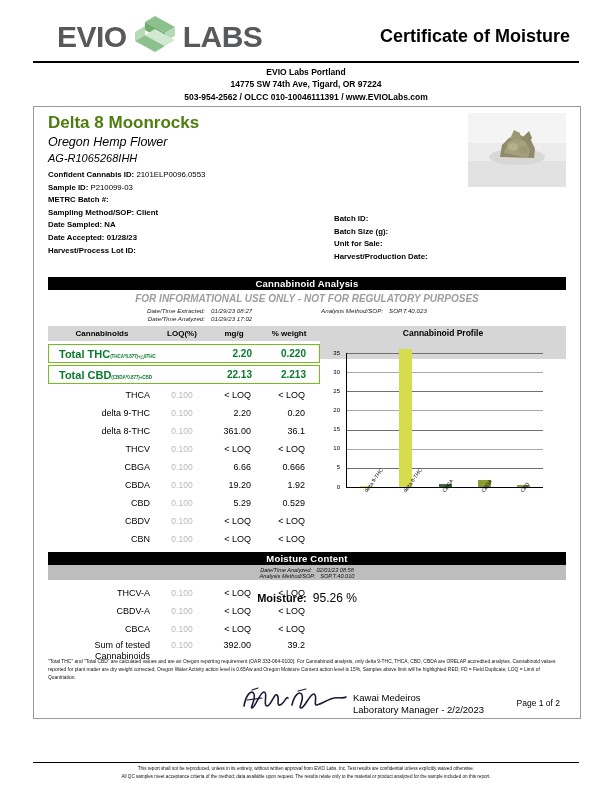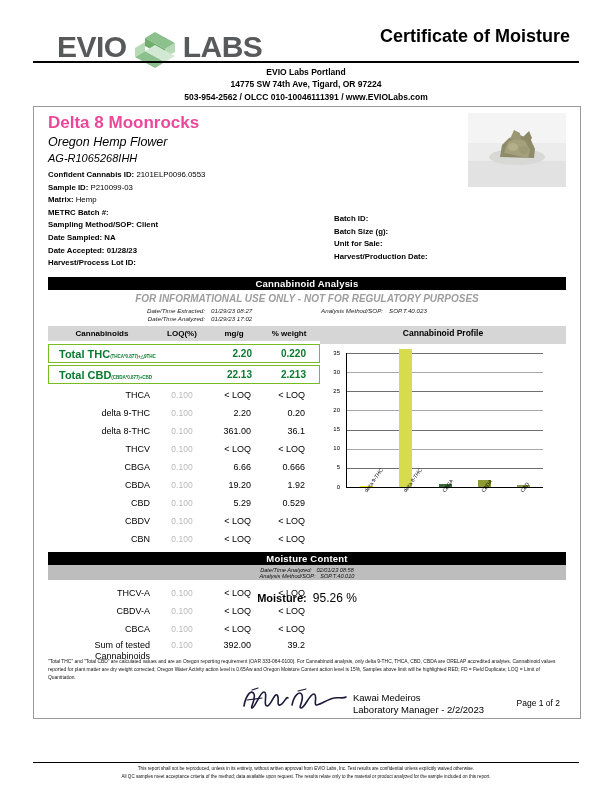--- a/index.html
+++ b/index.html
@@ -3,34 +3,34 @@
 <meta charset="utf-8">
 <style>
   html,body{margin:0;padding:0;background:#8a8a8a;}
   body{font-family:"Liberation Sans",sans-serif;}
   .page{
     position:relative;width:612px;height:792px;background:#ffffff;
     margin:0 auto;overflow:hidden;
   }
   
   .hdr{position:absolute;left:0;top:0;width:612px;height:62px;}
-  .logo{position:absolute;left:57px;top:14px;display:flex;align-items:flex-start;gap:2px;margin-top:16px;}
+  .logo{position:absolute;left:57px;top:14px;display:flex;align-items:flex-end;gap:2px;}
   .logo-text{font-size:30px;font-weight:bold;color:#58595b;letter-spacing:-0.5px;font-family:"Liberation Sans",sans-serif;}
   .logo-mark{width:46px;height:40px;margin:0 3px;}
   .coa-title{position:absolute;right:42px;top:26px;font-size:18px;font-weight:bold;color:#000;}
   .hdr-rule{position:absolute;left:33px;top:61px;width:546px;height:2px;background:#000;}
 
   .lab-info{position:absolute;left:0;top:66px;width:612px;text-align:center;}
   .lab-info div{font-size:8.5px;font-weight:bold;color:#000;line-height:12.3px;}
 
   
   .frame{position:absolute;left:33px;top:106px;width:546px;height:611px;border:1px solid #9a9a9a;background:#fff;}
 
   
-  .s-title{position:absolute;left:14px;top:6px;font-size:17px;font-weight:bold;color:#ec4899;}
+  .s-title{position:absolute;left:14px;top:6px;font-size:17px;font-weight:bold;color:#4d7c0f;}
   .s-sub{position:absolute;left:14px;top:28px;font-size:12.5px;font-style:italic;color:#000;}
   .s-id{position:absolute;left:14px;top:45px;font-size:11px;font-style:italic;color:#000;}
 
   .photo{position:absolute;right:14px;top:6px;width:98px;height:74px;background:#e9e9ea;overflow:hidden;border:0;}
 
   
   .meta-l{position:absolute;left:14px;top:62px;}
   .meta-r{position:absolute;left:300px;top:106px;}
   .mrow{font-size:7.8px;line-height:12.6px;color:#000;white-space:nowrap;}
   .mrow b{font-weight:bold;}
@@ -69,21 +69,21 @@
   .totrow .c-mg{width:52px;text-align:right;padding-right:9px;box-sizing:border-box;font-weight:bold;font-size:10px;color:#0a7a2f;}
   .totrow .c-pct{width:58px;text-align:right;padding-right:13px;box-sizing:border-box;font-weight:bold;font-size:10px;color:#0a7a2f;}
 
   .sumrow{display:flex;height:26px;align-items:flex-start;padding-top:2px;}
   .sumrow .c-name{width:108px;text-align:right;padding-right:6px;box-sizing:border-box;font-size:9px;line-height:11px;color:#000;}
   .sumrow .c-loq{width:52px;text-align:center;font-size:8.5px;color:#b9b9b9;}
   .sumrow .c-mg{width:52px;text-align:right;padding-right:9px;box-sizing:border-box;font-size:9px;color:#000;}
   .sumrow .c-pct{width:58px;text-align:right;padding-right:13px;box-sizing:border-box;font-size:9px;color:#000;}
 
   
-  .chart-head{position:absolute;left:286px;top:219px;width:246px;height:18px;background:#d6d6d6;
+  .chart-head{position:absolute;left:286px;top:219px;width:246px;height:33px;background:#d6d6d6;
               text-align:center;line-height:15px;font-size:8.5px;font-weight:bold;color:#000;}
   .chart-wrap{position:absolute;left:286px;top:242px;width:246px;height:180px;}
   .axis-lab{position:absolute;font-size:6px;color:#000;text-align:right;width:16px;}
   .plot{position:absolute;left:26px;top:4px;width:196px;height:134px;border-left:1.2px solid #000;border-bottom:1.2px solid #000;}
   .grid{position:absolute;left:0;width:196px;height:1px;background:#6f6f6f;}
   .grid.alt{background:#a8a8a8;}
   .bar{position:absolute;bottom:0;}
   .xlab{position:absolute;font-size:5.2px;color:#000;transform:rotate(-55deg);transform-origin:left top;white-space:nowrap;}
 
   
@@ -151,21 +151,20 @@
         <path d="M42 26 L46 17 L52 20 L53 27 Z" fill="#9b9774"></path>
         <path d="M55 24 L61 18 L64 25 L61 30 Z" fill="#8d8966"></path>
         <ellipse cx="45" cy="34" rx="5" ry="4" fill="#b5b08a"></ellipse>
         <ellipse cx="56" cy="37" rx="5" ry="4" fill="#9d9976"></ellipse>
       </svg>
     </div>
 
     <div class="meta-l">
       <div class="mrow"><b>Confident Cannabis ID:</b> <span class="v">2101ELP0096.0553</span></div>
       <div class="mrow"><b>Sample ID:</b> <span class="v">P210099-03</span></div>
-      <div class="mrow"><b>Matrix:</b> <span class="v">Hemp</span></div>
       <div class="mrow"><b>METRC Batch #:</b></div>
       <div class="mrow"><b>Sampling Method/SOP: Client</b></div>
       <div class="mrow"><b>Date Sampled: NA</b></div>
       <div class="mrow"><b>Date Accepted:</b> <b>01/28/23</b></div>
       <div class="mrow"><b>Harvest/Process Lot ID:</b></div>
     </div>
 
     <div class="meta-r">
       <div class="mrow"><b>Batch ID:</b></div>
       <div class="mrow"><b>Batch Size (g):</b></div>

